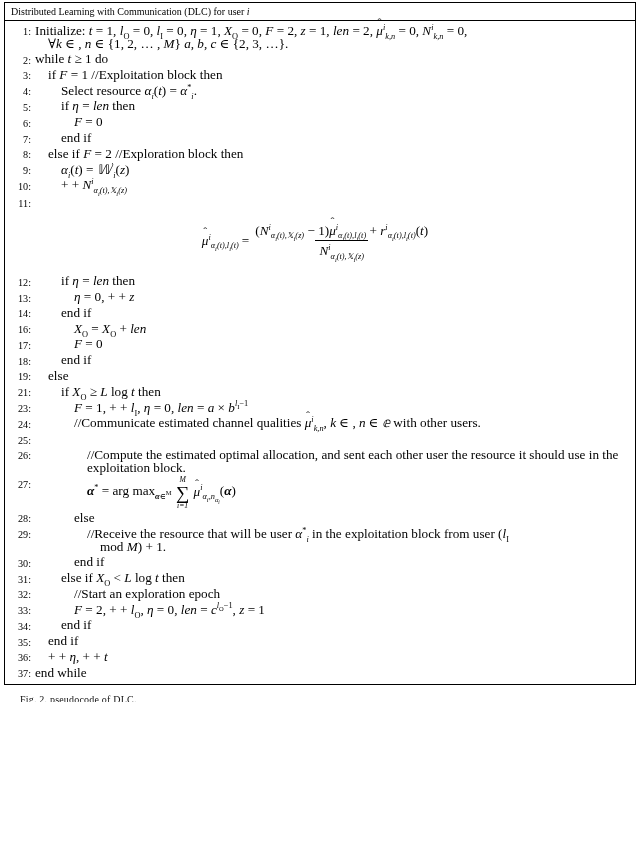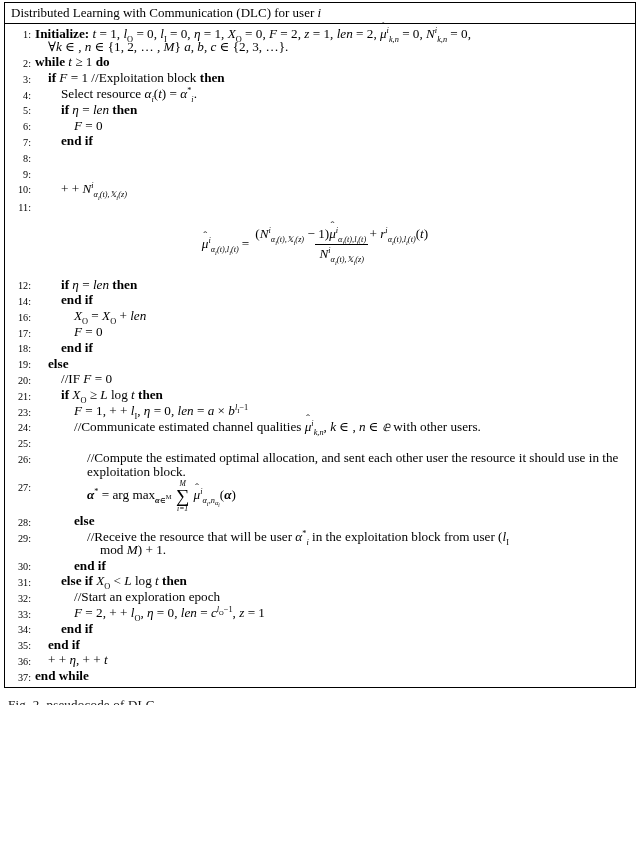--- a/index.html
+++ b/index.html
@@ -19,21 +19,21 @@
     margin: 2px 4px 0 4px;
     border-top: 1.4px solid #000;
     border-bottom: 1.4px solid #000;
     border-left: 1.4px solid #000;
     border-right: 1.4px solid #000;
     padding: 0;
     box-sizing: border-box;
   }
   
   #algo-title {
-    font-size: 13px;
+    font-size: 10px;
     padding: 3px 0 2px 6px;
     line-height: 1.15;
     white-space: nowrap;
   }
   #title-rule {
     border-top: 1px solid #000;
     height: 0;
     margin: 0;
   }
   #algo-body {
@@ -63,21 +63,21 @@
   }
   .nowrap { white-space: nowrap; }
 
   
   .i0 { padding-left: 0px; }
   .i1 { padding-left: 13px; }
   .i2 { padding-left: 26px; }
   .i3 { padding-left: 39px; }
   .i4 { padding-left: 52px; }
 
-  .kw { font-weight: bold; }
+  .kw { font-weight: normal; }
   .up { font-style: normal; }
   .cont-indent { display: block; padding-left: 13px; }
 
   
   .m { font-style: italic; font-family: "Liberation Serif", serif; }
   .mr { font-style: normal; }
   sub, sup {
     font-size: 63%;
     line-height: 0;
     font-style: italic;
@@ -131,22 +131,22 @@
     flex-direction: column;
     align-items: center;
     vertical-align: middle;
     line-height: 0.95;
     margin: 0 1px;
   }
   .sumwrap .lim { font-size: 58%; font-style: italic; }
   .sumwrap .sig { font-size: 142%; font-style: normal; }
 
   .caption {
-    font-size: 13px;
-    padding-left: 8px;
+    font-size: 10px;
+    padding-left: 20px;
     padding-top: 9px;
     letter-spacing: 0.2px;
     color: #111;
     
     height: 8px;
     overflow: hidden;
   }
 </style>
 </head>
 <body>
@@ -223,24 +223,31 @@
 
     <div class="line">
       <div class="lineno">7:</div>
       <div class="content i2 nowrap">
         <span class="kw">end if</span>
       </div>
     </div>
 
     <div class="line">
       <div class="lineno">8:</div>
+      <div class="content i1 nowrap">
+        <span class="kw">else if</span> <span class="m">F</span> <span class="mr">= 2</span> <span class="up">//Exploration block</span> <span class="kw">then</span>
+      </div>
     </div>
 
     <div class="line">
       <div class="lineno">9:</div>
+      <div class="content i2 nowrap">
+        <span class="m">α</span><sub>i</sub><span class="mr">(</span><span class="m">t</span><span class="mr">) =</span>
+        <span class="cal">𝕎</span><sup class="r">′</sup><sub>i</sub><span class="mr">(</span><span class="m">z</span><span class="mr">)</span>
+      </div>
     </div>
 
     <div class="line">
       <div class="lineno">10:</div>
       <div class="content i2 nowrap">
         <span class="mr">+ +</span> <span class="m">N</span><sup>i</sup><sub><span class="m">α</span><sub>i</sub>(<span class="m">t</span>),<span class="cal">𝕏</span><sub>i</sub>(<span class="m">z</span>)</sub>
       </div>
     </div>
 
     <div class="line">
@@ -265,20 +272,26 @@
       </span>
     </div>
 
     <div class="line">
       <div class="lineno">12:</div>
       <div class="content i2 nowrap">
         <span class="kw">if</span> <span class="m">η</span> <span class="mr">=</span> <span class="m">len</span> <span class="kw">then</span>
       </div>
     </div>
 
+    <div class="line">
+      <div class="lineno">13:</div>
+      <div class="content i3 nowrap">
+        <span class="m">η</span> <span class="mr">= 0, + +</span> <span class="m">z</span>
+      </div>
+    </div>
 
     <div class="line">
       <div class="lineno">14:</div>
       <div class="content i2 nowrap">
         <span class="kw">end if</span>
       </div>
     </div>
 
 
     <div class="line">
@@ -302,26 +315,20 @@
       </div>
     </div>
 
     <div class="line">
       <div class="lineno">19:</div>
       <div class="content i1 nowrap">
         <span class="kw">else</span>
       </div>
     </div>
 
-    <div class="line">
-      <div class="lineno">20:</div>
-      <div class="content i2 nowrap">
-        <span class="up">//IF</span> <span class="m">F</span> <span class="mr">= 0</span>
-      </div>
-    </div>
 
     <div class="line">
       <div class="lineno">21:</div>
       <div class="content i2 nowrap">
         <span class="kw">if</span> <span class="m">X</span><sub class="r">O</sub> <span class="mr">≥</span> <span class="m">L</span> <span class="mr">log</span> <span class="m">t</span> <span class="kw">then</span>
       </div>
     </div>
 
 
     <div class="line">

